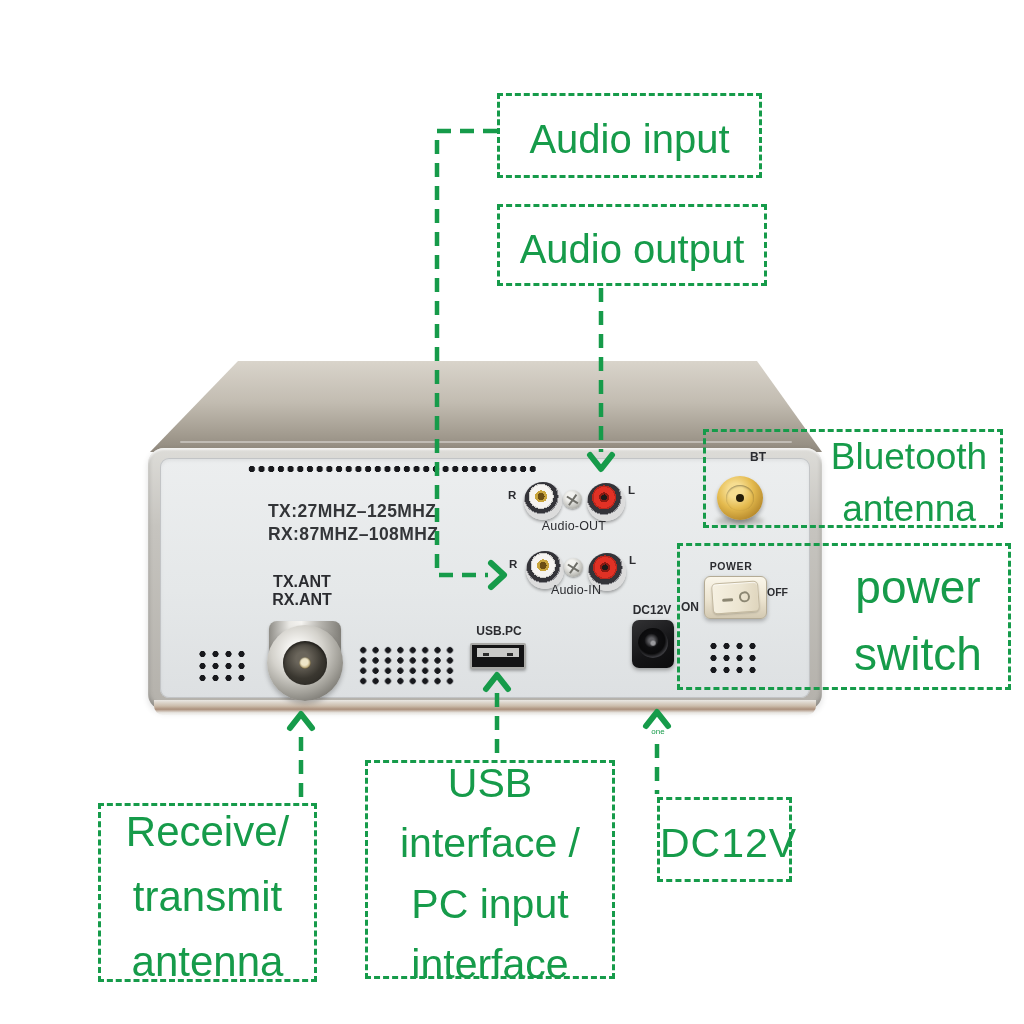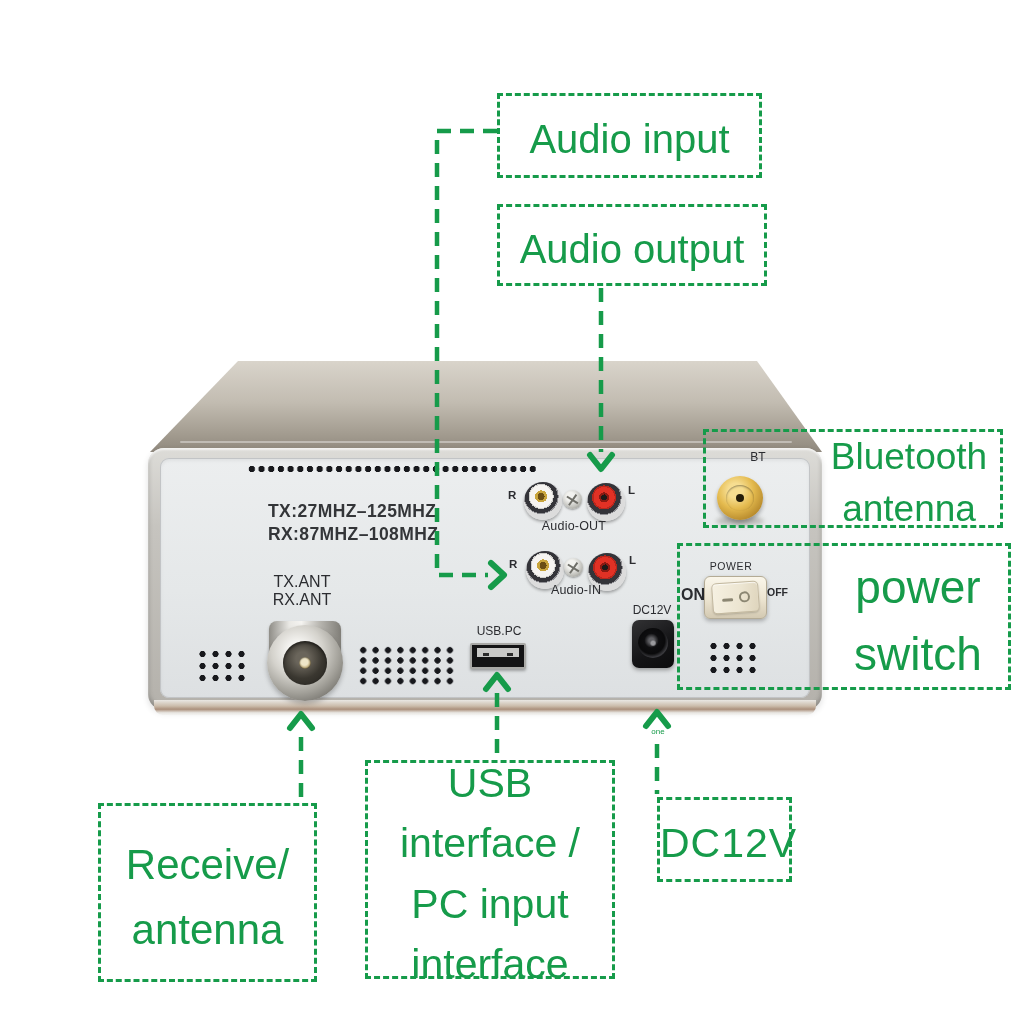--- a/index.html
+++ b/index.html
@@ -44,21 +44,21 @@
   }
   .vents {
     position:absolute;
     background-image:radial-gradient(circle, #17181c 0 2.8px, rgba(0,0,0,0) 3.4px);
   }
   .vents.left  { left:196px; top:648px; width:52px; height:36px; background-size:13px 12px; }
   .vents.mid   { left:357px; top:645px; width:99px;  height:41px; background-size:12.4px 10.3px; }
   .vents.right { left:707px; top:640px; width:52px; height:36px; background-size:13px 12px; }
 
   
-  .p-text { position:absolute; color:var(--panel-ink); font-weight:400; }
+  .p-text { position:absolute; color:var(--panel-ink); font-weight:700; }
   .freq { left:268px; top:500px; font-size:17.5px; line-height:23px; letter-spacing:.4px; font-weight:600; color:#333538;}
   .antlbl { left:252px; top:573px; width:100px; text-align:center; font-size:16px; line-height:18px; }
   .sm { font-size:12px; }
 
   
   .bnc-nut { position:absolute; left:269px; top:621px; width:72px; height:38px; border-radius:8px;
     background:linear-gradient(90deg,#8f8d87 0%,#e9e8e4 28%,#f5f4f1 45%,#b9b7b1 70%,#807e78 100%);
     box-shadow:0 2px 3px rgba(0,0,0,.25); }
   .bnc-barrel { position:absolute; left:267px; top:625px; width:76px; height:76px; border-radius:50%;
     background:radial-gradient(circle at 40% 34%, #f4f3f0 0 14%, #d4d2cc 38%, #a3a19a 62%, #76746e 82%, #63615c 100%);
@@ -121,21 +121,21 @@
   .sw-outer { position:absolute; left:704px; top:576px; width:63px; height:43px; border-radius:6px;
     background:linear-gradient(180deg,#faf6ea 0%,#ece4d0 55%,#d3c9b2 100%);
     border:1px solid #b4ab95; box-shadow:0 2px 4px rgba(0,0,0,.28); }
   .sw-rocker { position:absolute; left:7px; top:5px; width:47px; height:31px; border-radius:5px;
     background:linear-gradient(100deg,#f6f1e2 0%,#ece5d1 60%,#ded4bc 100%);
     border:1px solid #c2b89f; transform:rotate(-4deg);
     box-shadow:inset 0 1px 1px rgba(255,255,255,.8), 0 1px 2px rgba(0,0,0,.18); }
   .sw-dash { position:absolute; left:9px; top:15px; width:11px; height:2.6px; background:#8b8672; border-radius:2px;}
   .sw-circle { position:absolute; right:8px; top:9px; width:11px; height:11px; border-radius:50%;
     border:2.4px solid #8b8672; }
-  .on-label  { left:681px; top:586px; font-size:16px;}
+  .on-label  { left:681px; top:600px; font-size:12px;}
   .off-label { left:767px; top:586px; font-size:10.5px;}
 
   
   .co { position:absolute; border:3.5px dashed var(--green); color:var(--green);
     display:flex; flex-direction:column; justify-content:center; background:transparent; }
   .co .ln { text-align:center;margin-top:8px; }
   .co-audio-in  { left:497px; top:93px;  width:265px; height:85px; font-size:40px; }
   .co-audio-out { left:497px; top:204px; width:270px; height:82px; font-size:40px; }
   .co-bt  { left:703px; top:429px; width:300px; height:99px;  font-size:37px; line-height:44px; padding-left:112px;}
   .co-pwr { left:677px; top:543px; width:334px; height:147px; font-size:46px; line-height:59px; padding-left:148px;}
@@ -252,20 +252,21 @@
   <div class="co co-bt">
     <div class="ln">Bluetooth</div>
     <div class="ln">antenna</div>
   </div>
   <div class="co co-pwr">
     <div class="ln">power</div>
     <div class="ln">switch</div>
   </div>
   <div class="co co-rx">
     <div class="ln">Receive/</div>
+    <div class="ln">transmit</div>
     <div class="ln">antenna</div>
   </div>
   <div class="co co-usb">
     <div class="ln">USB</div>
     <div class="ln">interface /</div>
     <div class="ln">PC input</div>
     <div class="ln">interface</div>
   </div>
   <div class="co co-dc">
     <div class="ln">DC12V</div>

